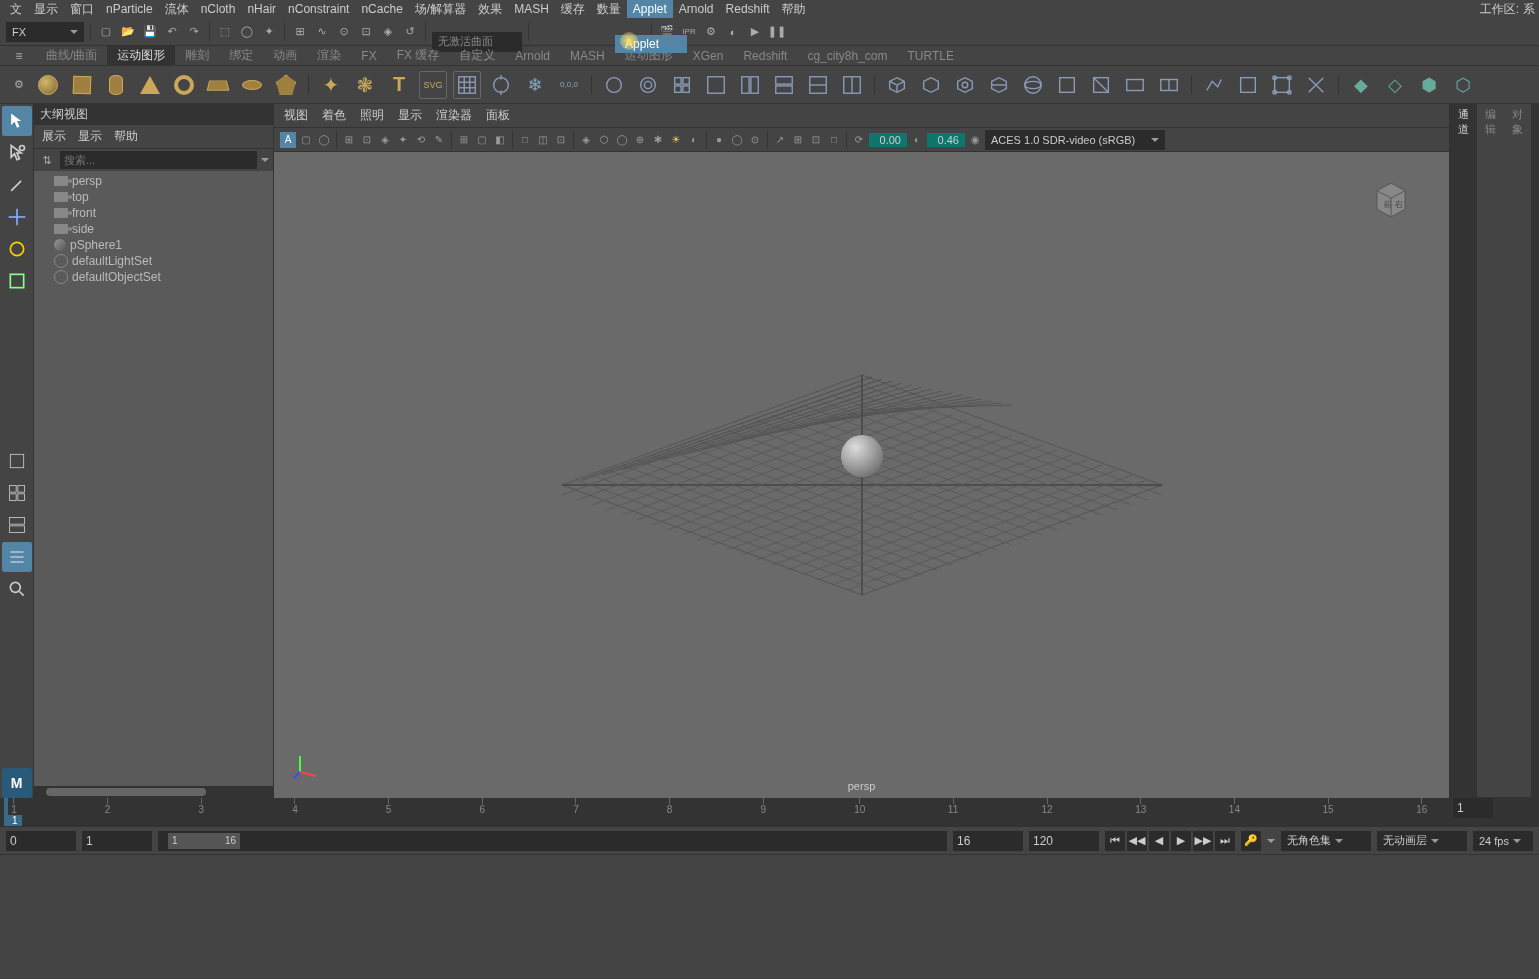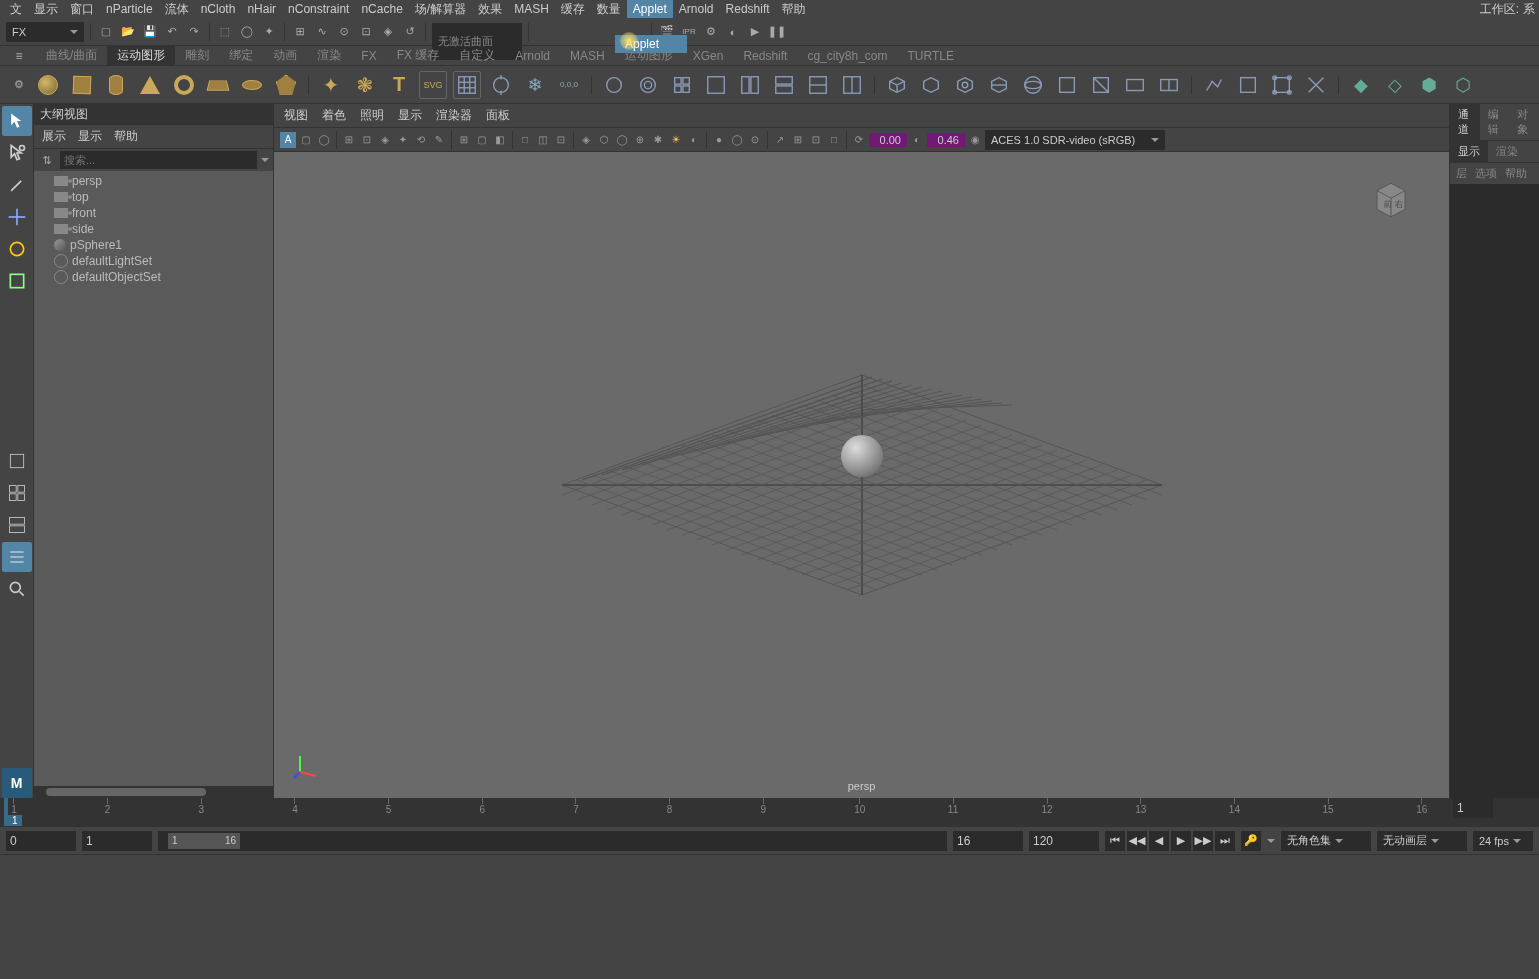--- a/index.html
+++ b/index.html
@@ -7,21 +7,21 @@
 .topbar { background: #444; display: flex; align-items: center; height: 18px; padding: 0 4px; font-size: 12px; }
 .topbar .mitem { padding: 2px 6px; cursor: pointer; }
 .topbar .mitem.active { background: #5285a6; color: #fff; }
 .topbar .rside { margin-left: auto; display: flex; align-items: center; }
 
 .toolbar1 { background: #444; display: flex; align-items: center; height: 28px; padding: 2px 6px; gap: 4px; border-bottom: 1px solid #333; }
 .dropdown { background: #2b2b2b; color: #ccc; padding: 2px 6px; min-width: 80px; height: 20px; display: flex; align-items: center; justify-content: space-between; }
 .chev { width: 0; height: 0; border-left: 4px solid transparent; border-right: 4px solid transparent; border-top: 4px solid #999; }
 .tb-icon { width: 18px; height: 18px; display: flex; align-items: center; justify-content: center; color: #aaa; }
 .sep { width: 1px; height: 18px; background: #333; margin: 0 2px; }
-.text-field { background: #2b2b2b; color: #888; padding: 2px 6px; height: 37px; display: flex; align-items: center; margin-top: 20px; }
+.text-field { background: #2b2b2b; color: #888; padding: 2px 6px; height: 20px; display: flex; align-items: center; margin-top: 20px; }
 .applet-tip { position: absolute; left: 615px; top: 35px; background: #5285a6; color: #fff; padding: 2px 28px 2px 10px; font-size: 12px; z-index: 100; }
 .cursor-dot { position: absolute; left: 620px; top: 32px; width: 18px; height: 18px; border-radius: 50%; background: radial-gradient(circle, #ffe066 0%, rgba(255,224,102,0.3) 70%, transparent 100%); z-index: 101; }
 
 .shelf-tabs { background: #444; display: flex; align-items: center; height: 20px; padding: 0 10px; gap: 0; font-size: 12px; border-bottom: 1px solid #333; }
 .shelf-tab { padding: 2px 10px; cursor: pointer; color: #888; }
 .shelf-tab.active { background: #333; color: #ddd; }
 
 .shelf-icons { background: #444; display: flex; align-items: center; height: 38px; padding: 2px 10px; gap: 6px; border-bottom: 1px solid #333; }
 .shelf-icon { width: 28px; height: 28px; display: flex; align-items: center; justify-content: center; background: transparent; border-radius: 2px; }
 .shelf-icon.box { border: 1px solid #666; }
@@ -53,29 +53,29 @@
 .tree-icon.cam::before { content: ""; display: block; width: 4px; height: 4px; background: #888; border-radius: 50%; position: relative; left: 14px; top: 3px; }
 .tree-icon.set { width: 14px; height: 14px; border-radius: 50%; border: 1px solid #888; background: transparent; }
 .tree-icon.sphere { width: 12px; height: 12px; border-radius: 50%; background: linear-gradient(135deg,#999,#555); }
 .outliner-scroll { height: 12px; background: #333; display: flex; align-items: center; }
 .outliner-scroll-thumb { height: 8px; width: 160px; background: #666; margin-left: 12px; border-radius: 4px; }
 
 .viewport-area { flex: 1; display: flex; flex-direction: column; background: #5a5a5a; position: relative; }
 .vp-menu { display: flex; gap: 14px; padding: 3px 10px; background: #444; border-bottom: 1px solid #333; font-size: 12px; }
 .vp-toolbar { display: flex; align-items: center; gap: 2px; padding: 2px 6px; background: #444; border-bottom: 1px solid #333; height: 24px; }
 .vp-tb-icon { width: 16px; height: 16px; display: flex; align-items: center; justify-content: center; font-size: 10px; color: #999; }
-.vp-num { background: #701a75; padding: 1px 6px; font-size: 11px; min-width: 38px; text-align: right; }
+.vp-num { background: #0f766e; padding: 1px 6px; font-size: 11px; min-width: 38px; text-align: right; }
 .viewport { flex: 1; position: relative; background: #6a6a6a; overflow: hidden; }
 .grid-svg { position: absolute; top: 50%; left: 50%; transform: translate(-50%, -50%); }
 .sphere3d { position: absolute; top: 47%; left: 50%; transform: translate(-50%,-50%); width: 42px; height: 42px; border-radius: 50%; background: radial-gradient(circle at 35% 30%, #ddd 0%, #999 50%, #555 100%); }
 .axis-gizmo { position: absolute; bottom: 18px; left: 18px; width: 30px; height: 30px; }
 .camera-label { position: absolute; bottom: 6px; left: 50%; transform: translateX(-50%); font-size: 11px; color: #ccc; }
 .viewcube { position: absolute; top: 20px; right: 30px; width: 56px; height: 56px; }
 
-.right-panel { width: 90px; background: #444; border-left: 1px solid #333; display: flex; flex-direction: column; }
+.right-panel { width: 90px; background: #444; border-left: 1px solid #333; display: flex; flex-direction: row; }
 .right-tabs { display: flex; font-size: 11px; border-bottom: 1px solid #333; }
 .right-tab { padding: 3px 8px; cursor: pointer; color: #888; }
 .right-tab.active { background: #333; color: #ccc; }
 .right-hint { flex: 1; display: flex; align-items: flex-start; justify-content: center; padding: 140px 4px 0 4px; text-align: right; font-size: 12px; color: #888; }
 .right-tabs2 { display: flex; font-size: 11px; border-bottom: 1px solid #333; }
 .right-menu2 { display: flex; gap: 8px; padding: 3px 6px; font-size: 11px; color: #888; }
 .right-layers { flex: 1; background: #2b2b2b; }
 
 .timeline { height: 28px; background: #333; position: relative; display: flex; align-items: flex-start; }
 .time-ruler { flex: 1; height: 28px; position: relative; background: #333; margin: 0 4px; }

